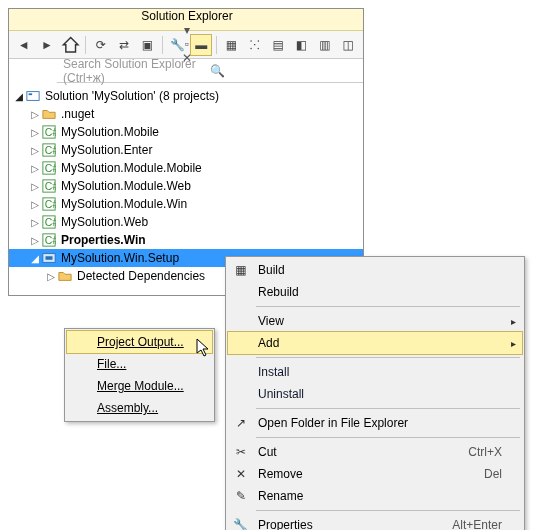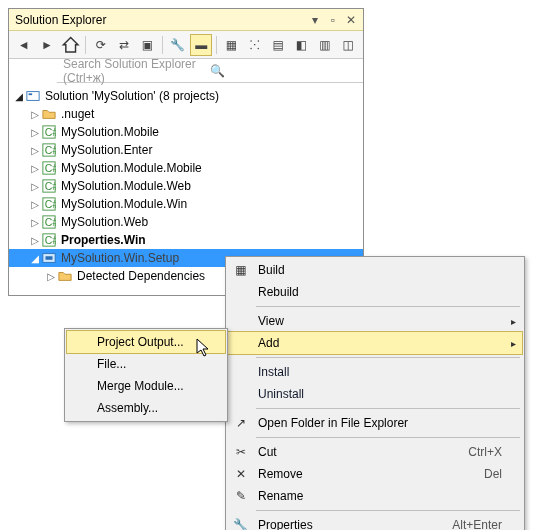--- a/index.html
+++ b/index.html
@@ -1,19 +1,19 @@
 <!DOCTYPE html>
 <html><head>
 <meta charset="utf-8">
 <style>
 * { box-sizing: border-box; margin: 0; padding: 0; font-family: "Segoe UI", Tahoma, sans-serif; font-size: 12px; }
 body { background: #fff; width: 537px; height: 530px; position: relative; overflow: hidden; }
 
 .panel { position: absolute; left: 8px; top: 8px; width: 356px; border: 1px solid #8e8e8e; background: #fff; }
-.title-bar { background: #fff8d1; border-bottom: 1px solid #d9d28a; height: 22px; display: flex; align-items: center; padding: 0 4px; }
+.title-bar { background: #fff8d1; border-bottom: 1px solid #d9d28a; height: 22px; display: flex; align-items: center; padding: 0 4px; flex-direction: column; }
 .title-bar .title { flex: 1; padding-left: 2px; color: #000; }
 .title-bar .btn { width: 16px; height: 16px; display: flex; align-items: center; justify-content: center; color: #555; margin-left: 2px; }
 
 .toolbar { height: 28px; display: flex; align-items: center; padding: 0 4px; gap: 2px; border-bottom: 1px solid #ccc; background: #f6f6f6; }
 .tb-btn { width: 22px; height: 22px; display: flex; align-items: center; justify-content: center; color: #444; border: 1px solid transparent; }
 .tb-btn.pressed { background: #fff3b0; border: 1px solid #c9b458; }
 .tb-sep { width: 1px; height: 18px; background: #ccc; margin: 0 2px; }
 
 .search { height: 24px; border-bottom: 1px solid #ccc; display: flex; align-items: center; padding: 0 6px; color: #999; margin-left: 48px; }
 .search span { flex: 1; }
@@ -21,38 +21,38 @@
 
 .tree { padding: 4px 0 10px 0; }
 .row { display: flex; align-items: center; height: 18px; padding-left: 4px; white-space: nowrap; }
 .row .expander { width: 12px; text-align: center; color: #666; font-size: 10px; }
 .row .expander.open { color: #222; }
 .row .ind { width: 16px; }
 .row .ico { width: 16px; height: 16px; display: flex; align-items: center; justify-content: center; margin-right: 4px; }
 .row .lbl { color: #000; }
 .row.bold .lbl { font-weight: bold; }
 .row.sel { background: #3399ff; }
-.row.sel .lbl { color: #404040; }
+.row.sel .lbl { color: #000000; }
 .row.sel .expander { color: #fff; }
 
 
 .ico svg { width: 14px; height: 14px; }
 
 .ctx { position: absolute; background: #f0f0f0; border: 1px solid #979797; box-shadow: 2px 2px 4px rgba(0,0,0,.25); padding: 2px; }
 .ctx .item { position: relative; height: 22px; display: flex; align-items: center; padding-left: 30px; padding-right: 20px; }
 .ctx .item .txt { flex: 1; }
 .ctx .item .sc { color: #555; }
 .ctx .item.disabled .txt { color: #0f172a; }
 .ctx .item.sub::after { content: "▸"; position: absolute; right: 6px; color: #333; font-size: 10px; }
 .ctx .item.hl { background: #fff3b0; outline: 1px solid #c9b458; }
 .ctx .sep { height: 1px; background: #c0c0c0; margin: 3px 2px 3px 28px; }
 .ctx .ico-slot { position: absolute; left: 4px; width: 18px; height: 18px; display:flex; align-items:center; justify-content:center; color:#333; }
 
 .ctx1 { left: 225px; top: 256px; width: 300px; }
-.ctx2 { left: 64px; top: 328px; width: 164px; }
+.ctx2 { left: 64px; top: 328px; width: 151px; text-decoration: underline; }
 
 .cursor { position: absolute; left: 196px; top: 338px; pointer-events: none; }
 .cursor svg { width: 16px; height: 20px; }
 </style>
 </head>
 <body>
 
 <div class="panel">
   <div class="title-bar">
     <span class="title">Solution Explorer</span>

